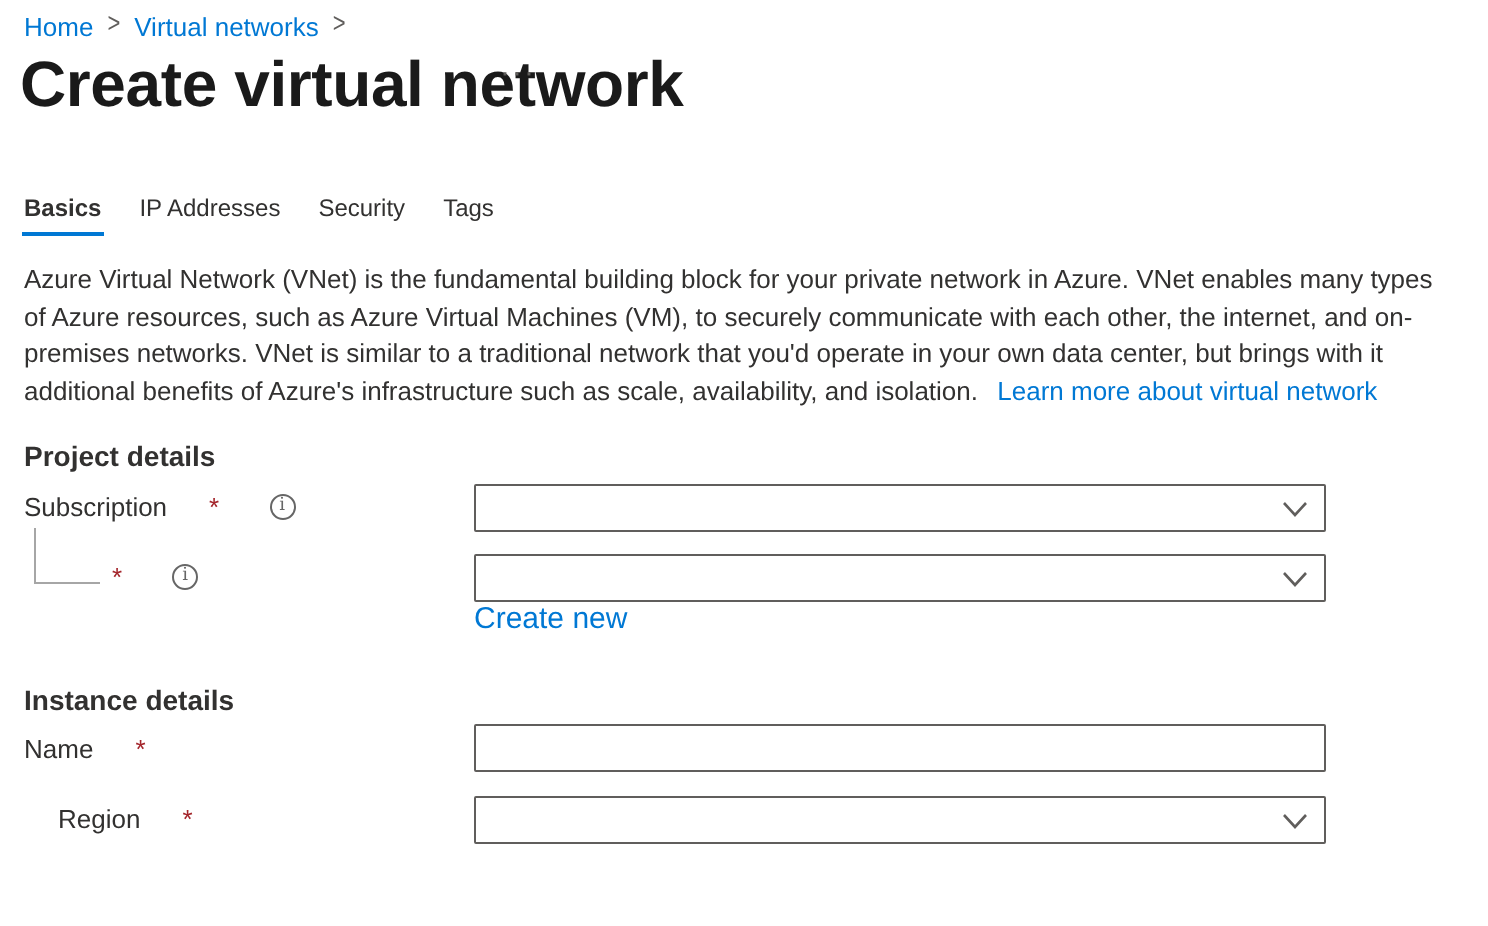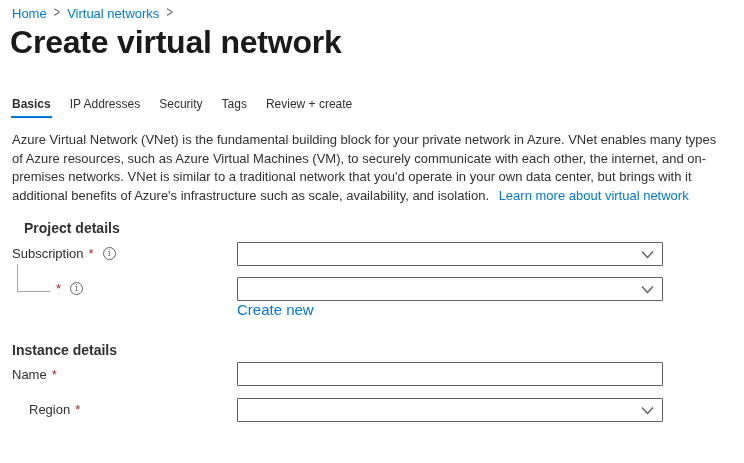--- a/index.html
+++ b/index.html
@@ -30,25 +30,25 @@
     content: ""; position: absolute; left: -1px; right: -1px; bottom: 0;
     height: 2px; background: #0078d4;
   }
 
   
   .intro { left: 12px; top: 131px; width: 708px; font-size: 13px; line-height: 18.5px; color: #323130; }
   .intro a { color: #0078d4; text-decoration: none; cursor: pointer; margin-left: 6px; }
 
   
   .section-heading { font-size: 14px; font-weight: bold; color: #323130; }
-  .heading-project { left: 24px; top: 220px; }
+  .heading-project { left: 12px; top: 220px; }
   .heading-instance { left: 12px; top: 342px; }
 
   
-  .field-label { font-size: 13px; color: #323130; display: flex; align-items: center; gap: 4px; }
+  .field-label { font-size: 13px; color: #323130; display: flex; align-items: center; gap: 20px; }
   .required { color: #a4262c; margin-left: 1px; }
   .info-icon {
     width: 13px; height: 13px; border: 1px solid #666666; border-radius: 50%;
     color: #666666; font-size: 9px; font-family: "DejaVu Serif", serif;
     display: inline-flex; align-items: center; justify-content: center;
     margin-left: 5px; line-height: 1; cursor: default;
   }
 
   
   .control {
@@ -91,21 +91,20 @@
 </nav>
 
 <h1 class="abs page-title">Create virtual network</h1>
 <button class="abs more-btn">···</button>
 
 <div class="abs tabs">
   <div class="tab active">Basics</div>
   <div class="tab">IP Addresses</div>
   <div class="tab">Security</div>
   <div class="tab">Tags</div>
-  <div class="tab">Review + create</div>
 </div>
 
 <p class="abs intro">
   <span>Azure Virtual Network (VNet) is the fundamental building block for your private network in Azure. VNet enables many types of Azure resources, such as Azure Virtual Machines (VM), to securely communicate with each other, the internet, and on-premises networks. VNet is similar to a traditional network that you'd operate in your own data center, but brings with it additional benefits of Azure's infrastructure such as scale, availability, and isolation.</span>
   <a>Learn more about virtual network</a>
 </p>
 
 <h2 class="abs section-heading heading-project">Project details</h2>
 
 <div class="abs field-label label-subscription">

